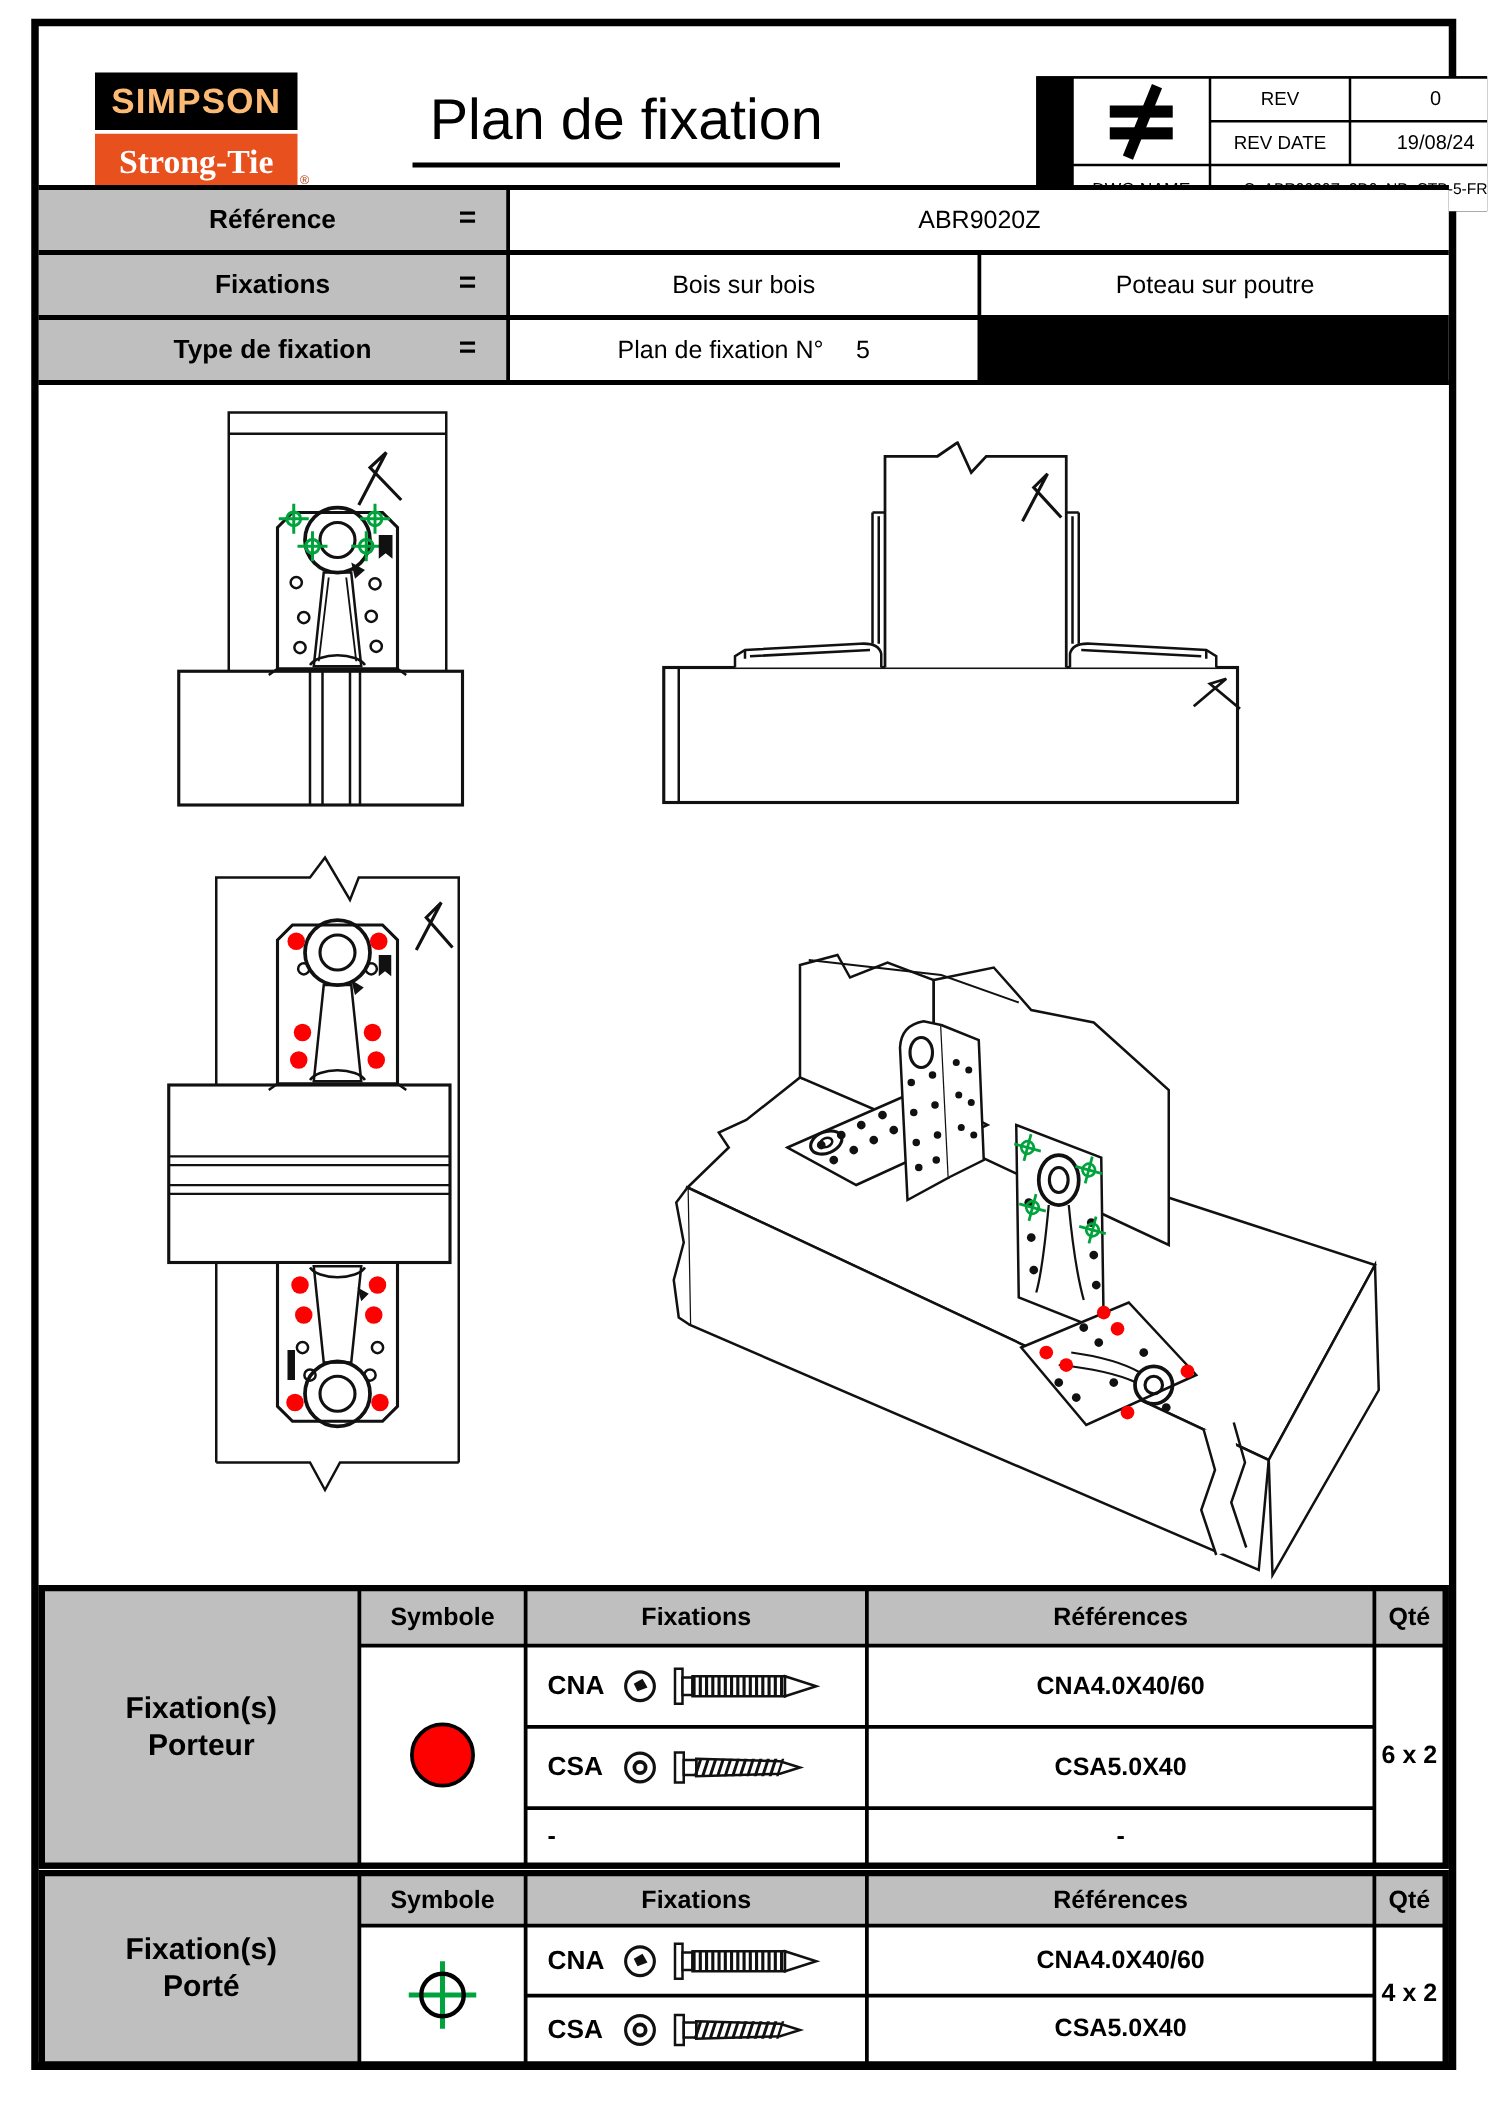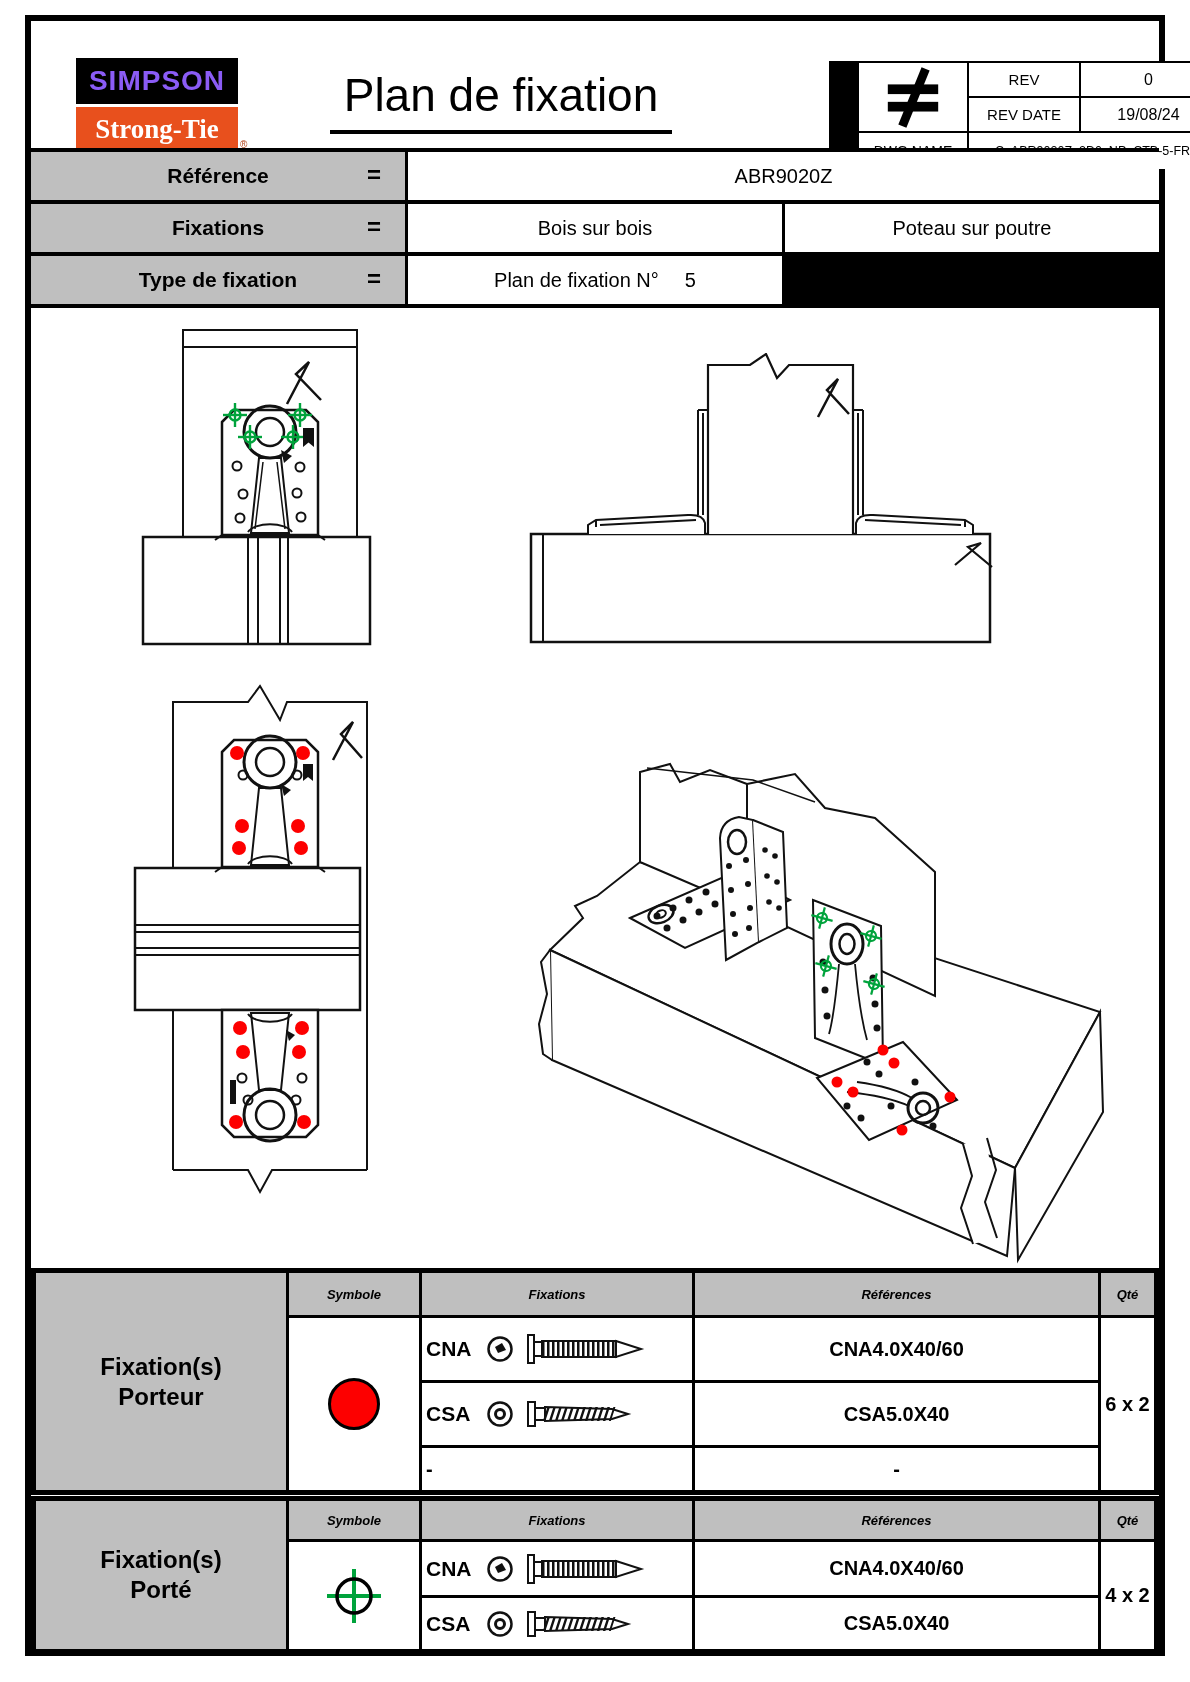--- a/index.html
+++ b/index.html
@@ -7,21 +7,21 @@
         font-family:"Liberation Sans",sans-serif;color:#000;overflow:hidden;}
   .frame{position:absolute;left:25px;top:15px;width:1140px;height:1641px;
          border:6px solid #000;box-sizing:border-box;}
   .abs{position:absolute;box-sizing:border-box;}
   .cell{display:flex;align-items:center;justify-content:center;box-sizing:border-box;}
   .gy{background:#BFBFBF;}
   .wh{background:#fff;}
   .b{font-weight:bold;}
   
   .logo-black{position:absolute;left:45px;top:37px;width:162px;height:46px;background:#000;
-              color:#8b5cf6;font-weight:bold;font-size:28px;letter-spacing:1px;
+              color:#fdba74;font-weight:bold;font-size:28px;letter-spacing:1px;
               display:flex;align-items:center;justify-content:center;}
   .logo-orange{position:absolute;left:45px;top:86px;width:162px;height:44px;background:#E8501D;
                color:#fff;font-family:"Liberation Serif",serif;font-weight:bold;font-size:27px;
                display:flex;align-items:center;justify-content:center;}
   .logo-reg{position:absolute;left:209px;top:118px;font-size:10px;color:#b23c10;}
   .title-wrap{position:absolute;left:230px;top:30px;width:480px;height:100px;
               display:flex;align-items:center;justify-content:center;}
   .title-text{font-size:46px;border-bottom:4px solid #000;padding:0 14px 8px 14px;}
   .rev-grid{position:absolute;left:798px;top:40px;width:361px;height:108px;
             display:grid;grid-template-columns:108px 110px 135px;grid-template-rows:33px 33px 36px;
@@ -38,31 +38,31 @@
   .eq{position:absolute;right:24px;top:50%;transform:translateY(-54%);font-size:24px;font-weight:bold;}
   .span2{grid-column:2 / span 2;}
   
   .draw{position:absolute;left:31px;top:308px;width:1128px;height:960px;background:#fff;}
   
   .ftable{position:absolute;left:31px;width:1128px;display:grid;
           grid-template-columns:250px 130px 270px 403px 53px;
           background:#000;gap:3px;border:5px solid #000;box-sizing:border-box;}
   .t1{top:1268px;grid-template-rows:42px 62px 62px 42px;}
   .t2{top:1496px;grid-template-rows:38px 53px 51px;}
-  .hcell{font-size:13px;font-weight:bold;font-style:italic;}
+  .hcell{font-size:20px;font-weight:bold;}
   .rowlabel{grid-column:1;flex-direction:column;font-size:24px;font-weight:bold;line-height:1.25;}
   .t1 .rowlabel{grid-row:1 / span 4;}
   .t2 .rowlabel{grid-row:1 / span 3;}
   .symcell{grid-column:2;}
   .t1 .symcell{grid-row:2 / span 3;}
   .t2 .symcell{grid-row:2 / span 2;}
   .qtycell{grid-column:5;font-size:20px;font-weight:bold;}
   .t1 .qtycell{grid-row:2 / span 3;}
   .t2 .qtycell{grid-row:2 / span 2;}
-  .fixrow{justify-content:flex-start;padding-left:4px;gap:10px;}
+  .fixrow{justify-content:flex-start;padding-left:16px;gap:10px;}
   .fixcode{font-size:21px;font-weight:bold;width:50px;}
   .refcell{font-size:20px;font-weight:bold;}
   .red-dot{width:46px;height:46px;border-radius:50%;background:#FD0000;border:3px solid #000;}
 </style>
 </head>
 <body>
 
 <div class="page">
   <div class="frame"></div>
 

